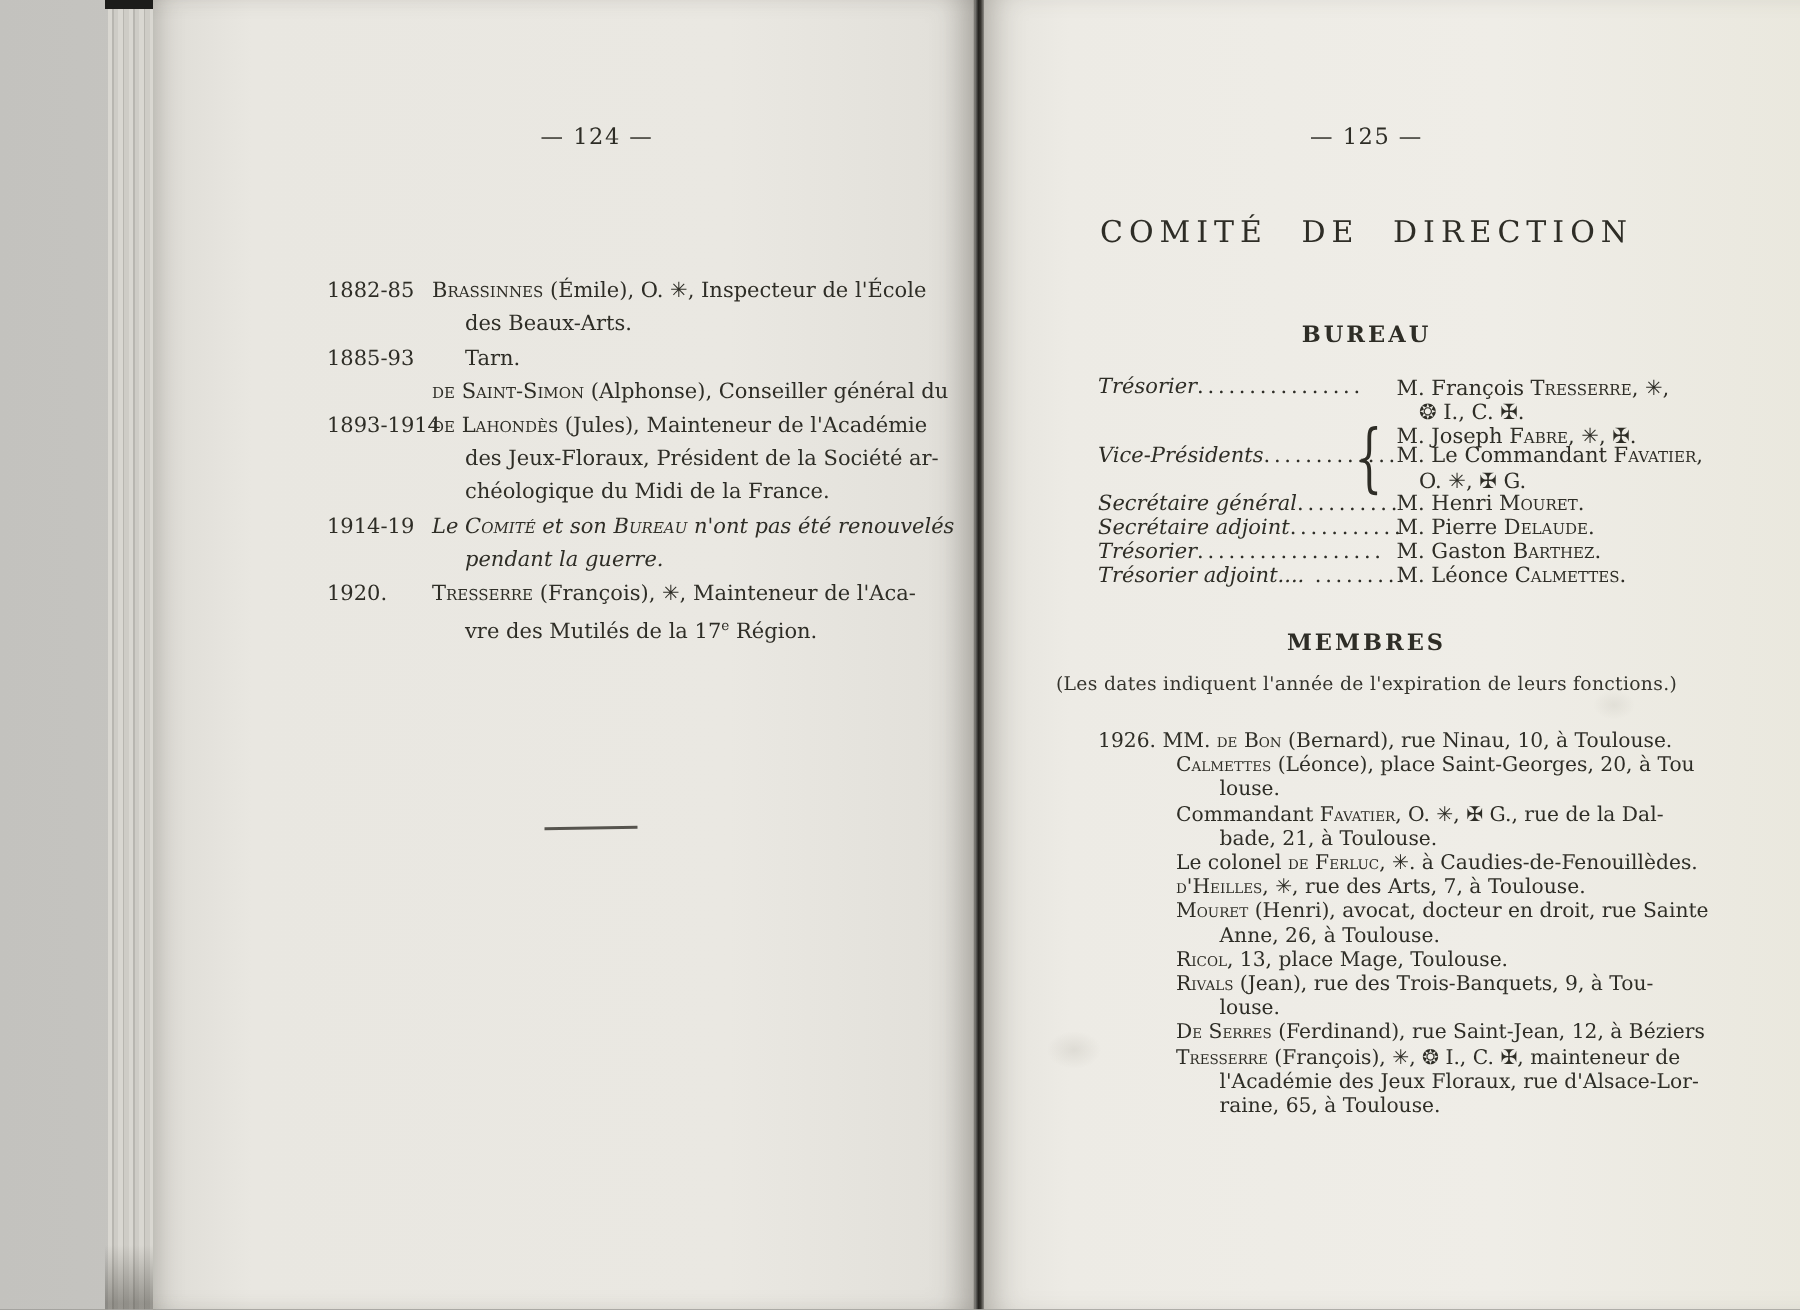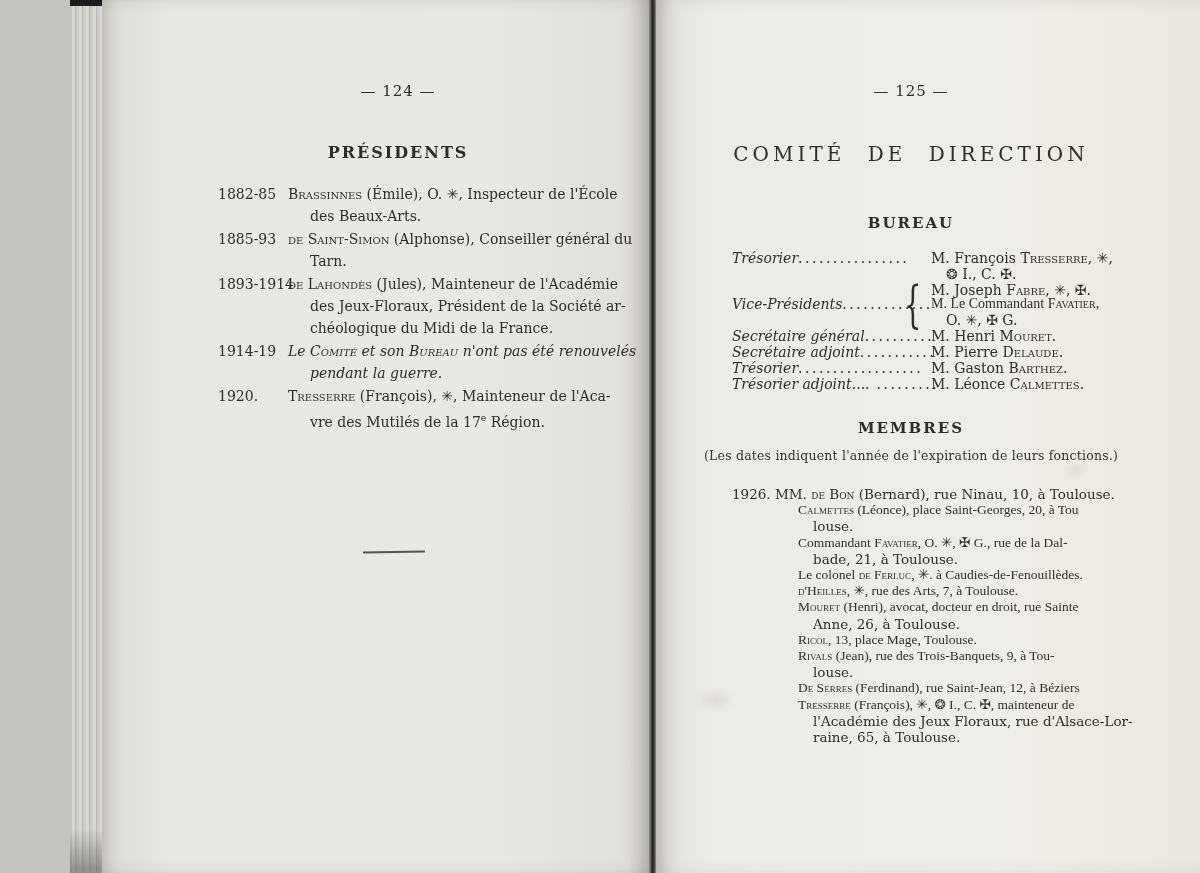--- a/index.html
+++ b/index.html
@@ -44,54 +44,53 @@
   .b-row{position:absolute;left:76px;font-size:14px;white-space:nowrap;}
   .b-label{font-style:italic;}
   .dots{letter-spacing:2.5px;}
   .b-val{position:absolute;left:275px;font-size:14px;white-space:nowrap;}
   .b-val2{left:290px;}
   .brace{position:absolute;left:248px;top:276px;font-size:50px;font-weight:normal;
          transform:scaleX(.55) scaleY(1.0);transform-origin:left top;color:#2e2d26;}
   
   .members{position:absolute;top:486px;left:76px;width:420px;font-size:13.5px;}
   .m-line{line-height:16.2px;white-space:nowrap;}
-  .m-name{margin-left:66px;font-family:Liberation Serif, serif;}
+  .m-name{margin-left:52px;}
   .m-cont{margin-left:81px;}
   
   .sc{font-variant:small-caps;}
   .it{font-style:italic;}
   .itsc{font-style:italic;font-variant:small-caps;margin-top:15px;}
   .sup{vertical-align:super;font-size:65%;}
 </style>
 </head>
 <body>
 
 <div class="scan">
 
   <div class="edge-band"></div>
   <div class="band-top"></div>
   <div class="band-bottom"></div>
 
   <div class="page page-left">
     <div class="center-box pagenum" style="top:82px;left:146px;width:300px;">— 124 —</div>
-    <div class="center-box pl-title" style="top:143px;left:146px;width:300px;">PRÉSIDENTS</div>
 
     <div class="entries">
       <div class="entry">
         <div class="e-date">1882-85</div>
         <div class="e-body">
           <div class="e-line"><span class="sc">Brassinnes</span><span> (Émile), O. ✳, Inspecteur de l'École</span></div>
           <div class="e-line e-cont"><span>des Beaux-Arts.</span></div>
         </div>
       </div>
       <div class="entry">
         <div class="e-date">1885-93</div>
         <div class="e-body">
+          <div class="e-line e-cont"><span>Tarn.</span></div>
           <div class="e-line"><span class="sc">de Saint-Simon</span><span> (Alphonse), Conseiller général du</span></div>
-          <div class="e-line e-cont"><span>Tarn.</span></div>
         </div>
       </div>
       <div class="entry">
         <div class="e-date">1893-1914</div>
         <div class="e-body">
           <div class="e-line"><span class="sc">de Lahondès</span><span> (Jules), Mainteneur de l'Académie</span></div>
           <div class="e-line e-cont"><span>des Jeux-Floraux, Président de la Société ar-</span></div>
           <div class="e-line e-cont"><span>chéologique du Midi de la France.</span></div>
         </div>
       </div>
@@ -125,21 +124,21 @@
       <span class="b-label">Trésorier</span><span class="dots">................</span>
     </div>
     <div class="b-val" style="top:250px;"><span>M. François </span><span class="sc">Tresserre</span><span>, ✳,</span></div>
     <div class="b-val b-val2" style="top:266px;"><span>❂ I., C. ✠.</span></div>
 
     <div class="brace">{</div>
     <div class="b-val" style="top:282px;"><span>M. Joseph </span><span class="sc">Fabre</span><span>, ✳, ✠.</span></div>
     <div class="b-row" style="top:296px;">
       <span class="b-label">Vice-Présidents</span><span class="dots">.............</span>
     </div>
-    <div class="b-val" style="top:296px;font-family:Liberation Serif, serif;"><span>M. Le Commandant </span><span class="sc">Favatier</span><span>,</span></div>
+    <div class="b-val" style="top:296px;"><span>M. Le Commandant </span><span class="sc">Favatier</span><span>,</span></div>
     <div class="b-val b-val2" style="top:312px;"><span>O. ✳, ✠ G.</span></div>
 
     <div class="b-row" style="top:328px;">
       <span class="b-label">Secrétaire général</span><span class="dots">..........</span>
     </div>
     <div class="b-val" style="top:328px;"><span>M. Henri </span><span class="sc">Mouret</span><span>.</span></div>
 
     <div class="b-row" style="top:344px;">
       <span class="b-label">Secrétaire adjoint</span><span class="dots">...........</span>
     </div>

